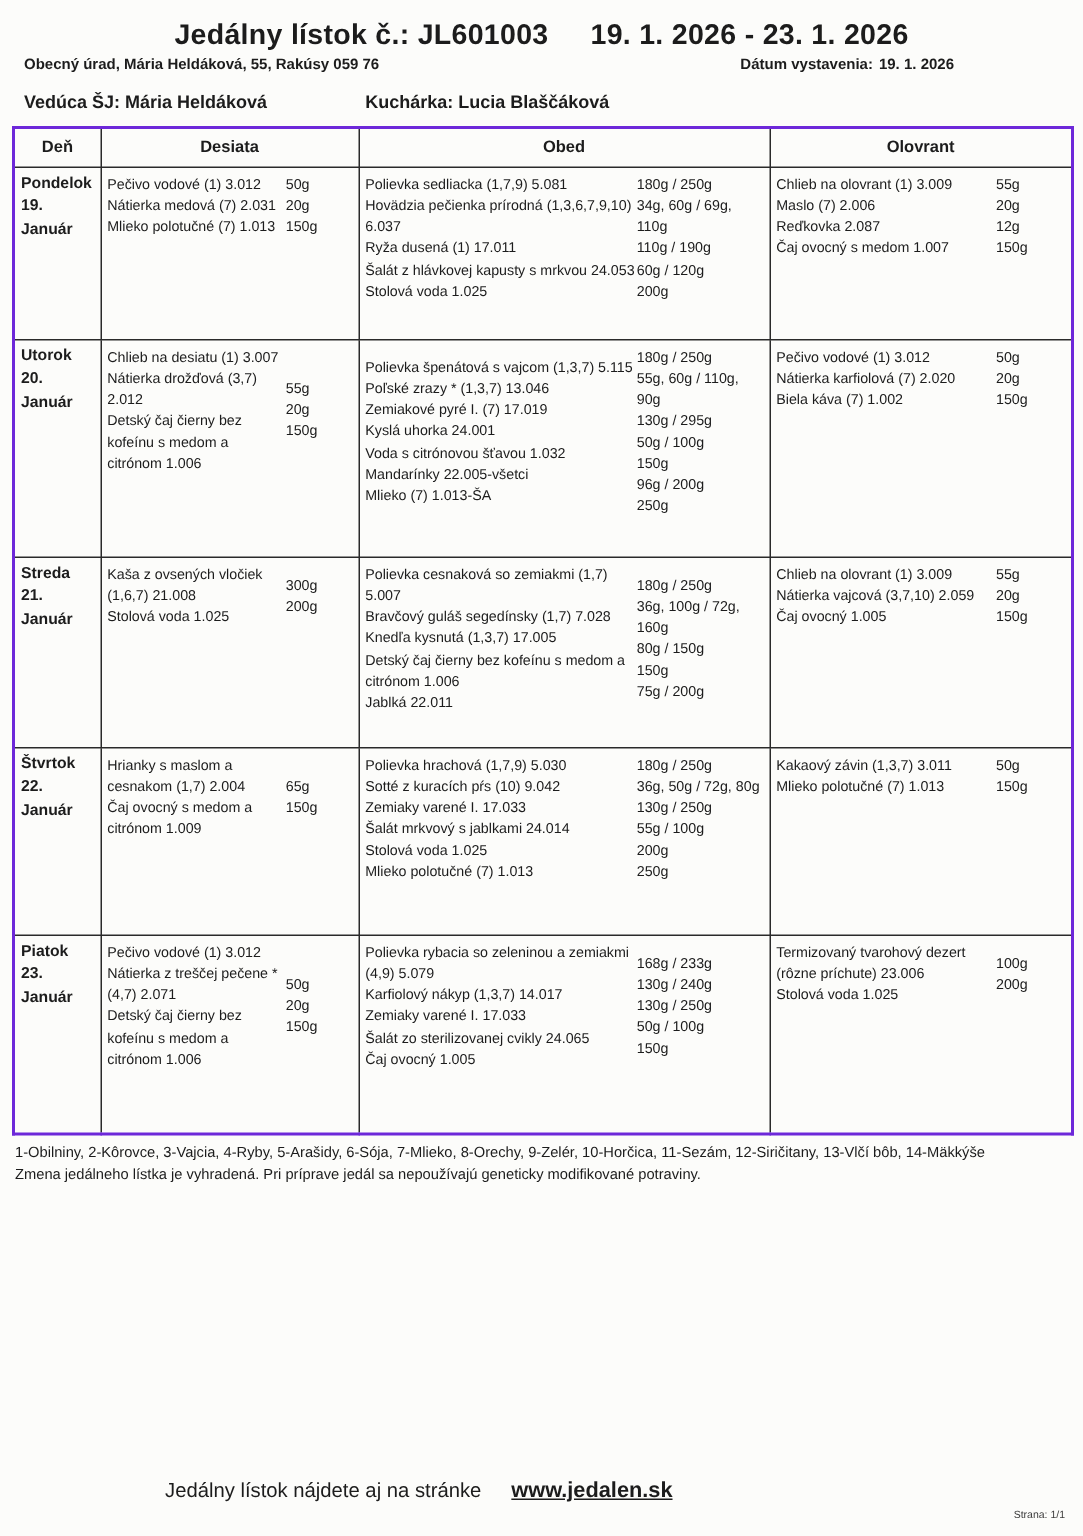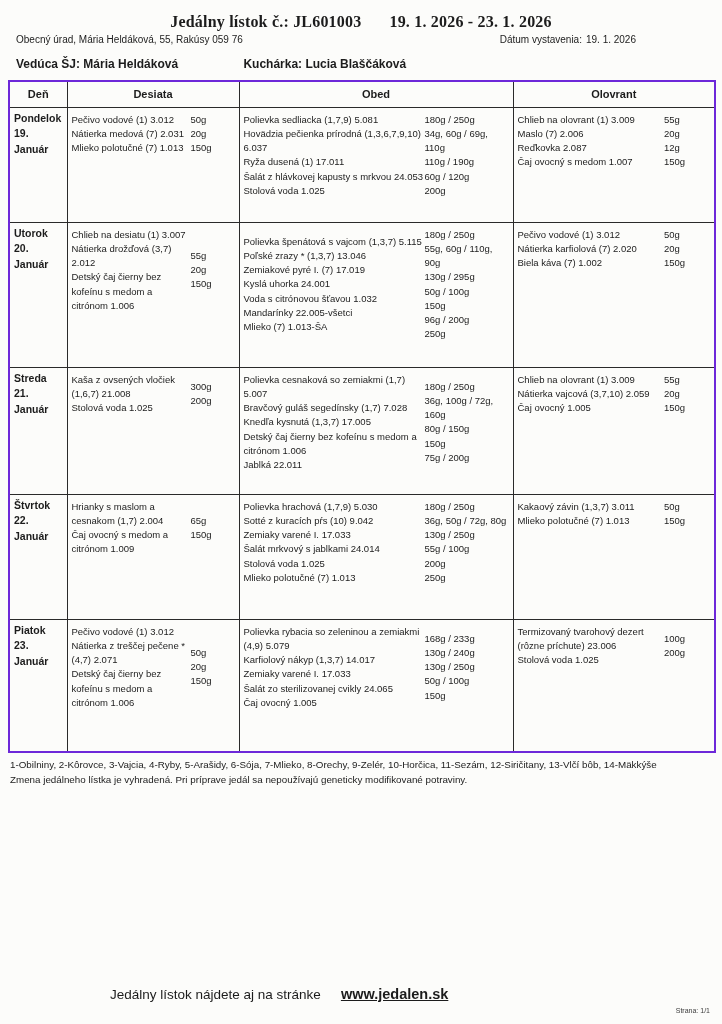--- a/index.html
+++ b/index.html
@@ -10,26 +10,27 @@
     background:#fcfcfa;
     font-family:"Liberation Sans", sans-serif;
     color:#1c1c1c;
     overflow:hidden;
     box-sizing:border-box;
   }
   
   .title-row {
     display:flex; justify-content:center; align-items:baseline;
     gap:28px; padding-top:13px;
-    font-weight:bold; font-size:16px; letter-spacing:0.2px;font-family:Liberation Serif, serif;
+    font-weight:bold; font-size:19px; letter-spacing:0.2px;
   }
   .org-row {
     display:flex; justify-content:space-between;
     padding:3px 86px 0 16px;
     font-size:10px;
+    font-weight:bold;
   }
   .issue-date span { margin-left:4px; }
   .staff-row {
     padding:12px 0 0 16px;
     font-size:12px; font-weight:bold;
   }
   .staff-row .cook { margin-left:62px; }
   
   table.menu {
     border-collapse:collapse;

